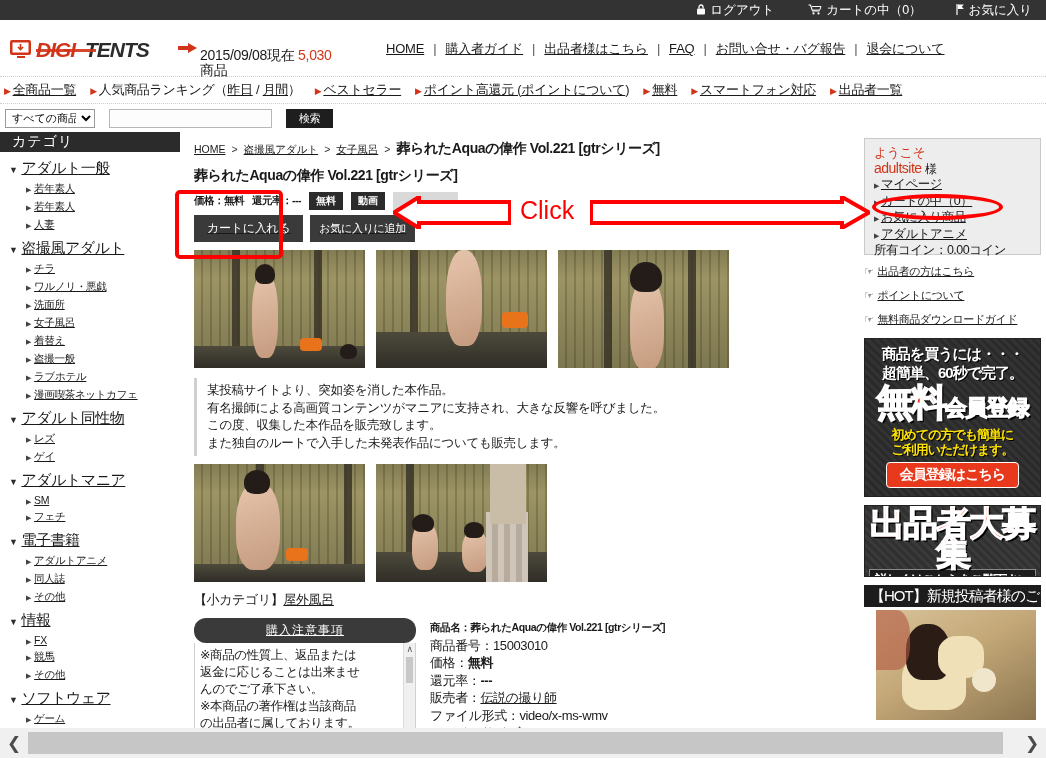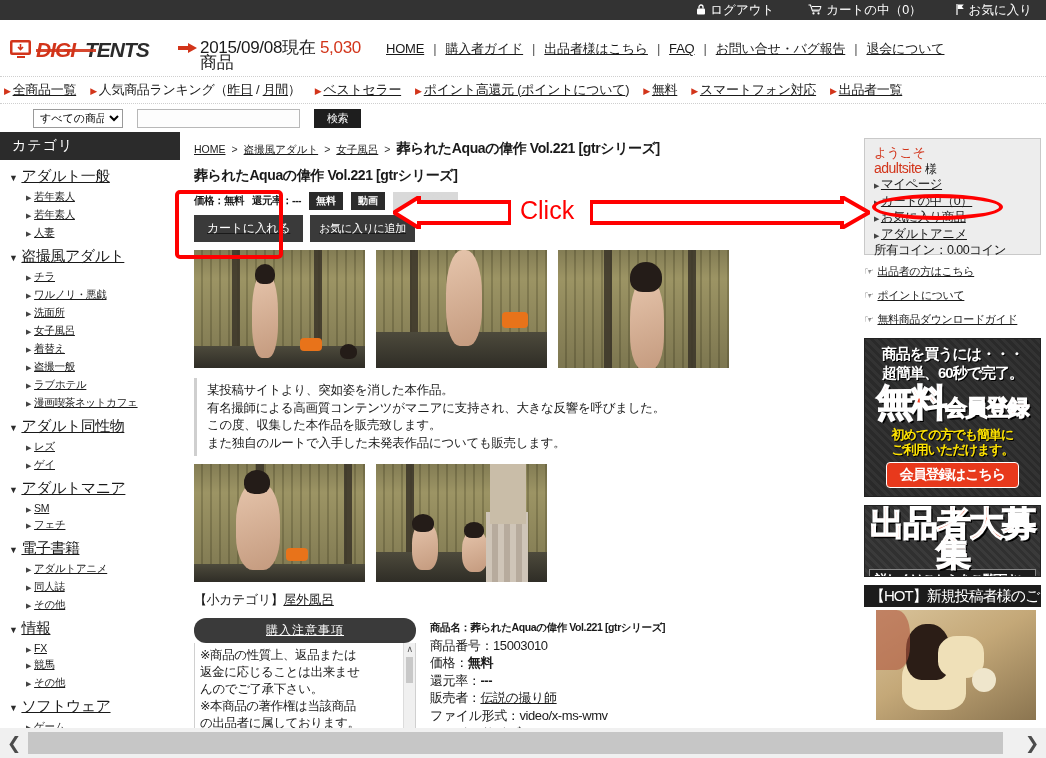--- a/index.html
+++ b/index.html
@@ -25,21 +25,21 @@
   #topbar .tb-ico { font-size: 11px; line-height: 1; }
 
   
   #header {
     height: 57px; display: flex; align-items: flex-start;
     border-bottom: 1px dotted #cfcfcf; position: relative;
   }
   #logo-wrap { padding: 18px 0 0 10px; width: 200px; }
   .logo-svg { display: block; }
   #stock-wrap {
-    padding-top: 20px; width: 170px; font-size: 17px; line-height: 15px;
+    padding-top: 28px; width: 170px; font-size: 14px; line-height: 15px;
     letter-spacing: -0.3px;
   }
   #stock-wrap .stock-num { color: #d2341a; }
   #hdr-links {
     flex: 1; padding-top: 20px; font-size: 13px; line-height: 17px;
     letter-spacing: -0.2px; padding-left: 14px; padding-right: 6px;
   }
   #hdr-links a { margin: 0 2px; }
   #hdr-links .sep { color: #555; margin: 0 7px; }
 
@@ -47,21 +47,21 @@
   #gnav {
     height: 27px; display: flex; align-items: center; gap: 2px;
     border-bottom: 1px dotted #cfcfcf; padding-left: 4px;
     font-size: 13px; letter-spacing: -0.3px; white-space: nowrap;
   }
   .gnav-item { display: inline-flex; align-items: baseline; margin-right: 12px; }
   .bullet { color: #d2341a; font-size: 9px; margin-right: 2px; }
   .gnav-item .plain { text-decoration: none; }
 
   
-  #searchrow { height: 28px; display: flex; align-items: center; padding-left: 5px; gap: 14px; margin-left: 28px; }
+  #searchrow { height: 28px; display: flex; align-items: center; padding-left: 5px; gap: 14px; }
   #cat-select {
     width: 90px; height: 19px; font-size: 11px; font-family: inherit;
     border: 1px solid #9a9a9a; background:#fff; padding: 0 2px;
   }
   #search-input {
     width: 163px; height: 19px; border: 1px solid #b8b8b8; background: #fdfdfd;
     font-size: 11px; font-family: inherit; padding: 0 3px;
   }
   #search-btn {
     width: 47px; height: 19px; background: #1e1e1e; color: #fff; border: none;
@@ -69,21 +69,21 @@
   }
 
   
   #page { display: flex; height: 592px; }
   #leftcol { width: 180px; border-right: 0; }
   #midcol { width: 680px; padding: 8px 0 0 14px; position: relative; }
   #rightcol { width: 186px; padding: 6px 5px 0 4px; }
 
   
   #cat-head {
-    background: #2b2b2b; color: #fff; font-size: 14px; height: 28px;
+    background: #2b2b2b; color: #fff; font-size: 14px; height: 20px;
     display: flex; align-items: center; padding-left: 12px; letter-spacing: 1px;
   }
   .cat-grp { margin-top: 7px; }
   .cat-grp-head { font-size: 15px; padding-left: 9px; letter-spacing: -0.5px; }
   .cat-grp-head .tri { color: #2b2b2b; font-size: 9px; margin-right: 4px; }
   .cat-sub { font-size: 10.5px; padding-left: 26px; margin-top: 4px; letter-spacing: -0.3px; }
   .cat-sub .ar { color: #444; font-size: 7px; margin-right: 3px; }
 
   
   #crumb { font-size: 10.5px; margin-bottom: 9px; white-space: nowrap; }

